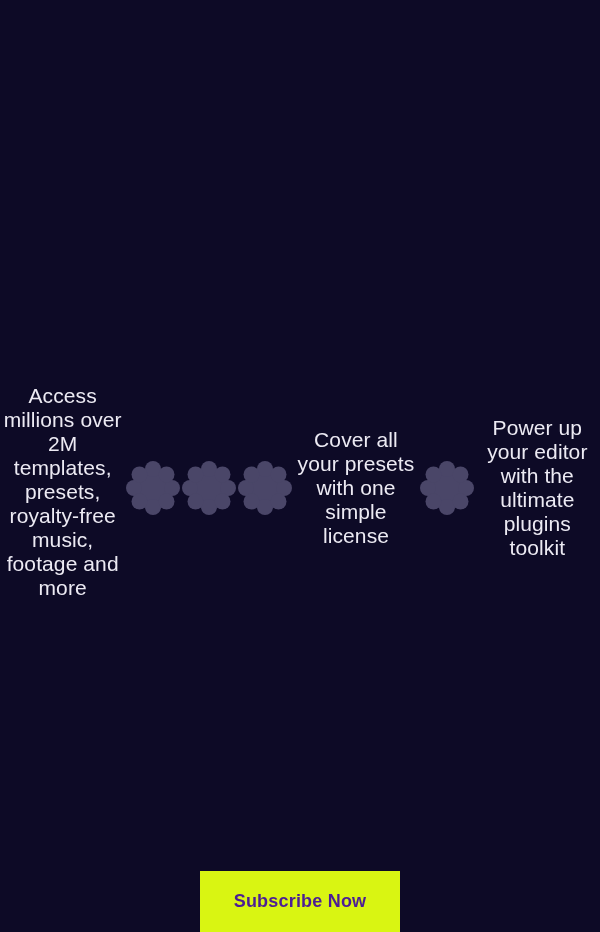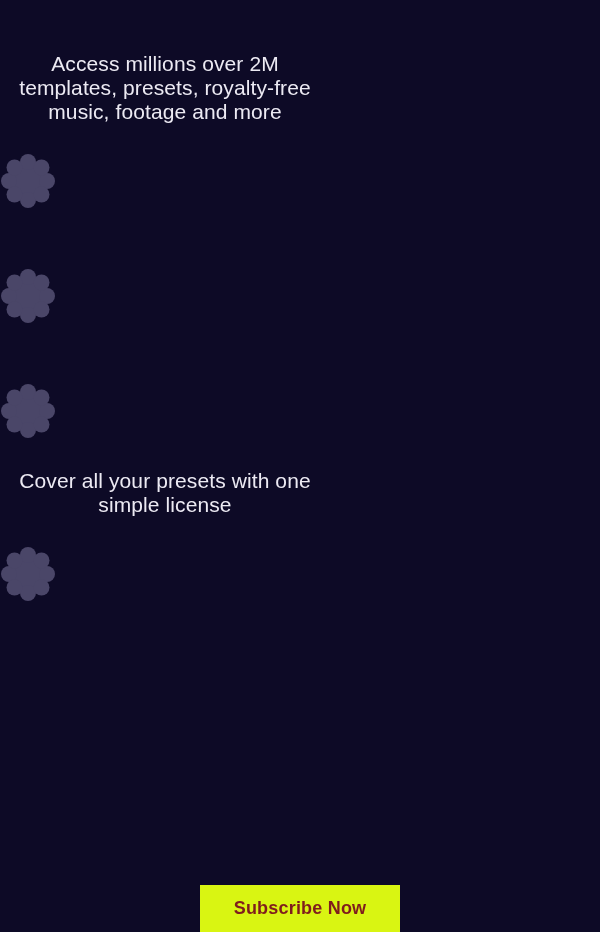--- a/index.html
+++ b/index.html
@@ -12,21 +12,22 @@
     background: #0d0a26;
     font-family: "Liberation Sans", sans-serif;
     overflow: hidden;
   }
   .page {
     position: relative;
     width: 600px;
     height: 932px;
     background: #0d0a26;
     display: flex;
-    flex-direction: column;
+    flex-direction: row;
+    align-items: center;
     box-sizing: border-box;
     padding-top: 44px;
   }
   .feature-text {
     color: #eceaf3;
     font-size: 21px;
     line-height: 24px;
     text-align: center;
     width: 330px;
     font-weight: 400;
@@ -47,24 +48,24 @@
   .cta-wrap {
     position: absolute;
     left: 0;
     right: 0;
     bottom: 0;
     display: flex;
     justify-content: center;
   }
   .cta-button {
     width: 200px;
-    height: 47px;
+    height: 61px;
     background: #d9f512;
     border: none;
-    color: #7f1d1d;
+    color: #4c1d95;
     font-family: "Liberation Sans", sans-serif;
     font-size: 18px;
     font-weight: bold;
     letter-spacing: 0.2px;
     cursor: pointer;
     display: flex;
     align-items: center;
     justify-content: center;
   }
 </style>
@@ -136,18 +137,19 @@
         <circle cx="9" cy="28" r="8"></circle>
         <circle cx="47" cy="28" r="8"></circle>
         <circle cx="14.5" cy="14.5" r="8"></circle>
         <circle cx="41.5" cy="14.5" r="8"></circle>
         <circle cx="14.5" cy="41.5" r="8"></circle>
         <circle cx="41.5" cy="41.5" r="8"></circle>
       </g>
     </svg>
   </div>
 
+  <div class="feature-text">Power up your editor with the ultimate plugins toolkit</div>
 
   <div class="cta-wrap">
     <button class="cta-button">Subscribe Now</button>
   </div>
 
 </div>
 
 </body></html>

